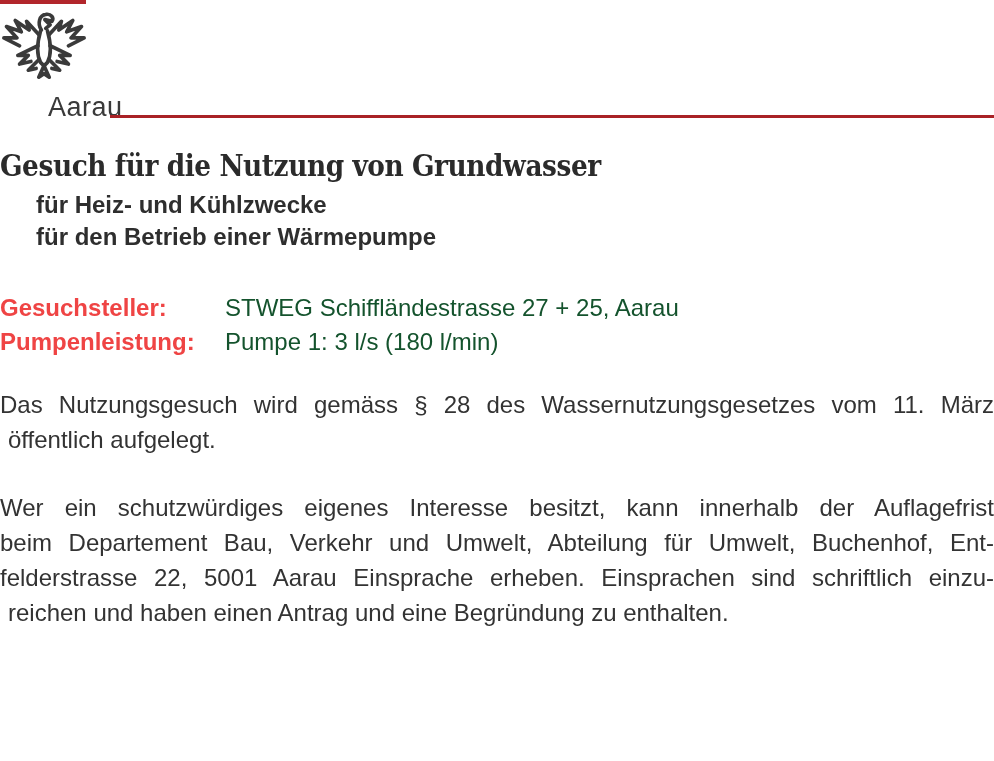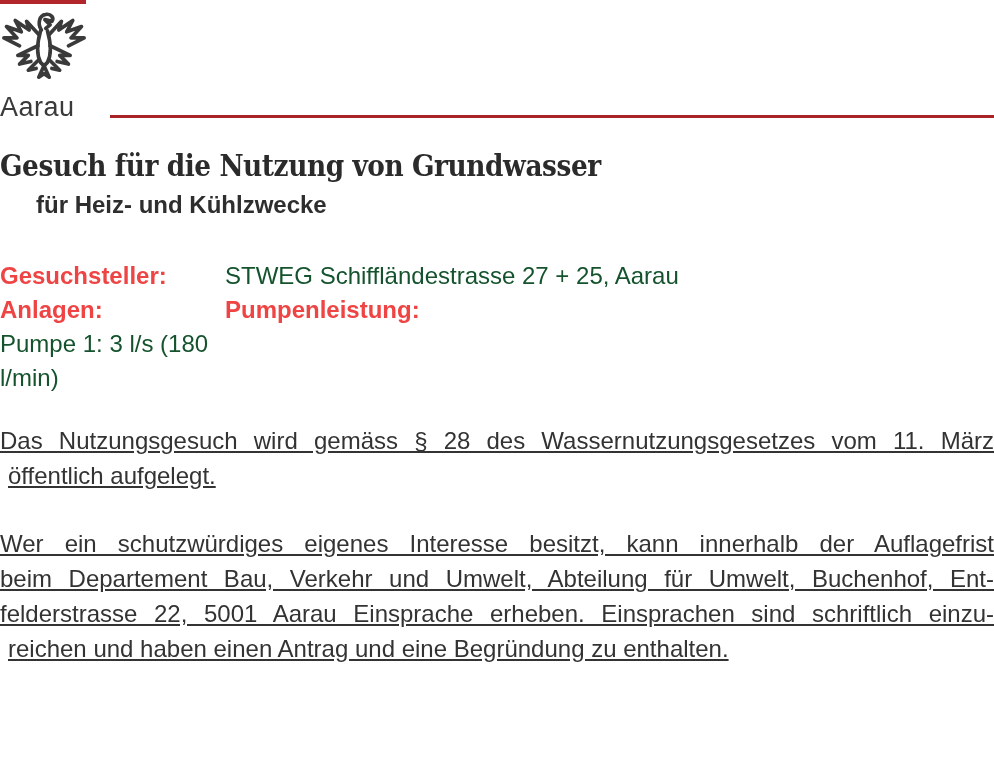--- a/index.html
+++ b/index.html
@@ -26,20 +26,21 @@
     margin-top: 6px;
   }
   .logo-block { width: 110px; }
   .eagle { display: block; }
   .wordmark {
     font-size: 27px;
     line-height: 27px;
     margin-top: 2px;
     color: #3a3a3a;
     letter-spacing: 0.5px;
+    margin-left: 48px;
   }
   .red-rule {
     flex: 1;
     height: 3px;
     background: #a92226;
     margin-bottom: 3px;
   }
 
   
   h1.title {
@@ -75,21 +76,20 @@
   .kv-label { font-weight: bold; color: #ef4444; }
   .kv-value { color: #14532d; }
   .kv-value .cont { padding-left: 6px; }
 
   
   .para {
     margin: 0;
     font-size: 24px;
     line-height: 35px;
     color: #333333;
-    text-decoration: underline;
   }
   .para-1 { margin-top: 28px; }
   .para-2 { margin-top: 33px; }
   .jline {
     display: block;
     text-align: justify;
     height: 35px;
     overflow: hidden;
     white-space: normal;
   }
@@ -135,29 +135,29 @@
       <div class="red-rule"></div>
     </div>
   </header>
 
   <main>
 
     <h1 class="title">Gesuch für die Nutzung von Grundwasser</h1>
 
     <div class="subtitles">
       <div class="sub">für Heiz- und Kühlzwecke</div>
+      <div class="sub">für den Betrieb einer Wärmepumpe</div>
     </div>
 
     <div class="kv">
       <div class="kv-label">Gesuchsteller:</div>
       <div class="kv-value">
         <div>STWEG Schiffländestrasse 27 + 25, Aarau</div>
       </div>
 
-      <div class="kv-label">Anlagen:</div>
 
 
       <div class="kv-label">Pumpenleistung:</div>
       <div class="kv-value">
         <div>Pumpe 1: 3 l/s (180 l/min)</div>
       </div>
     </div>
 
     <p class="para para-1">
       <span class="jline">Das Nutzungsgesuch wird gemäss § 28 des Wassernutzungsgesetzes vom 11. März</span>

